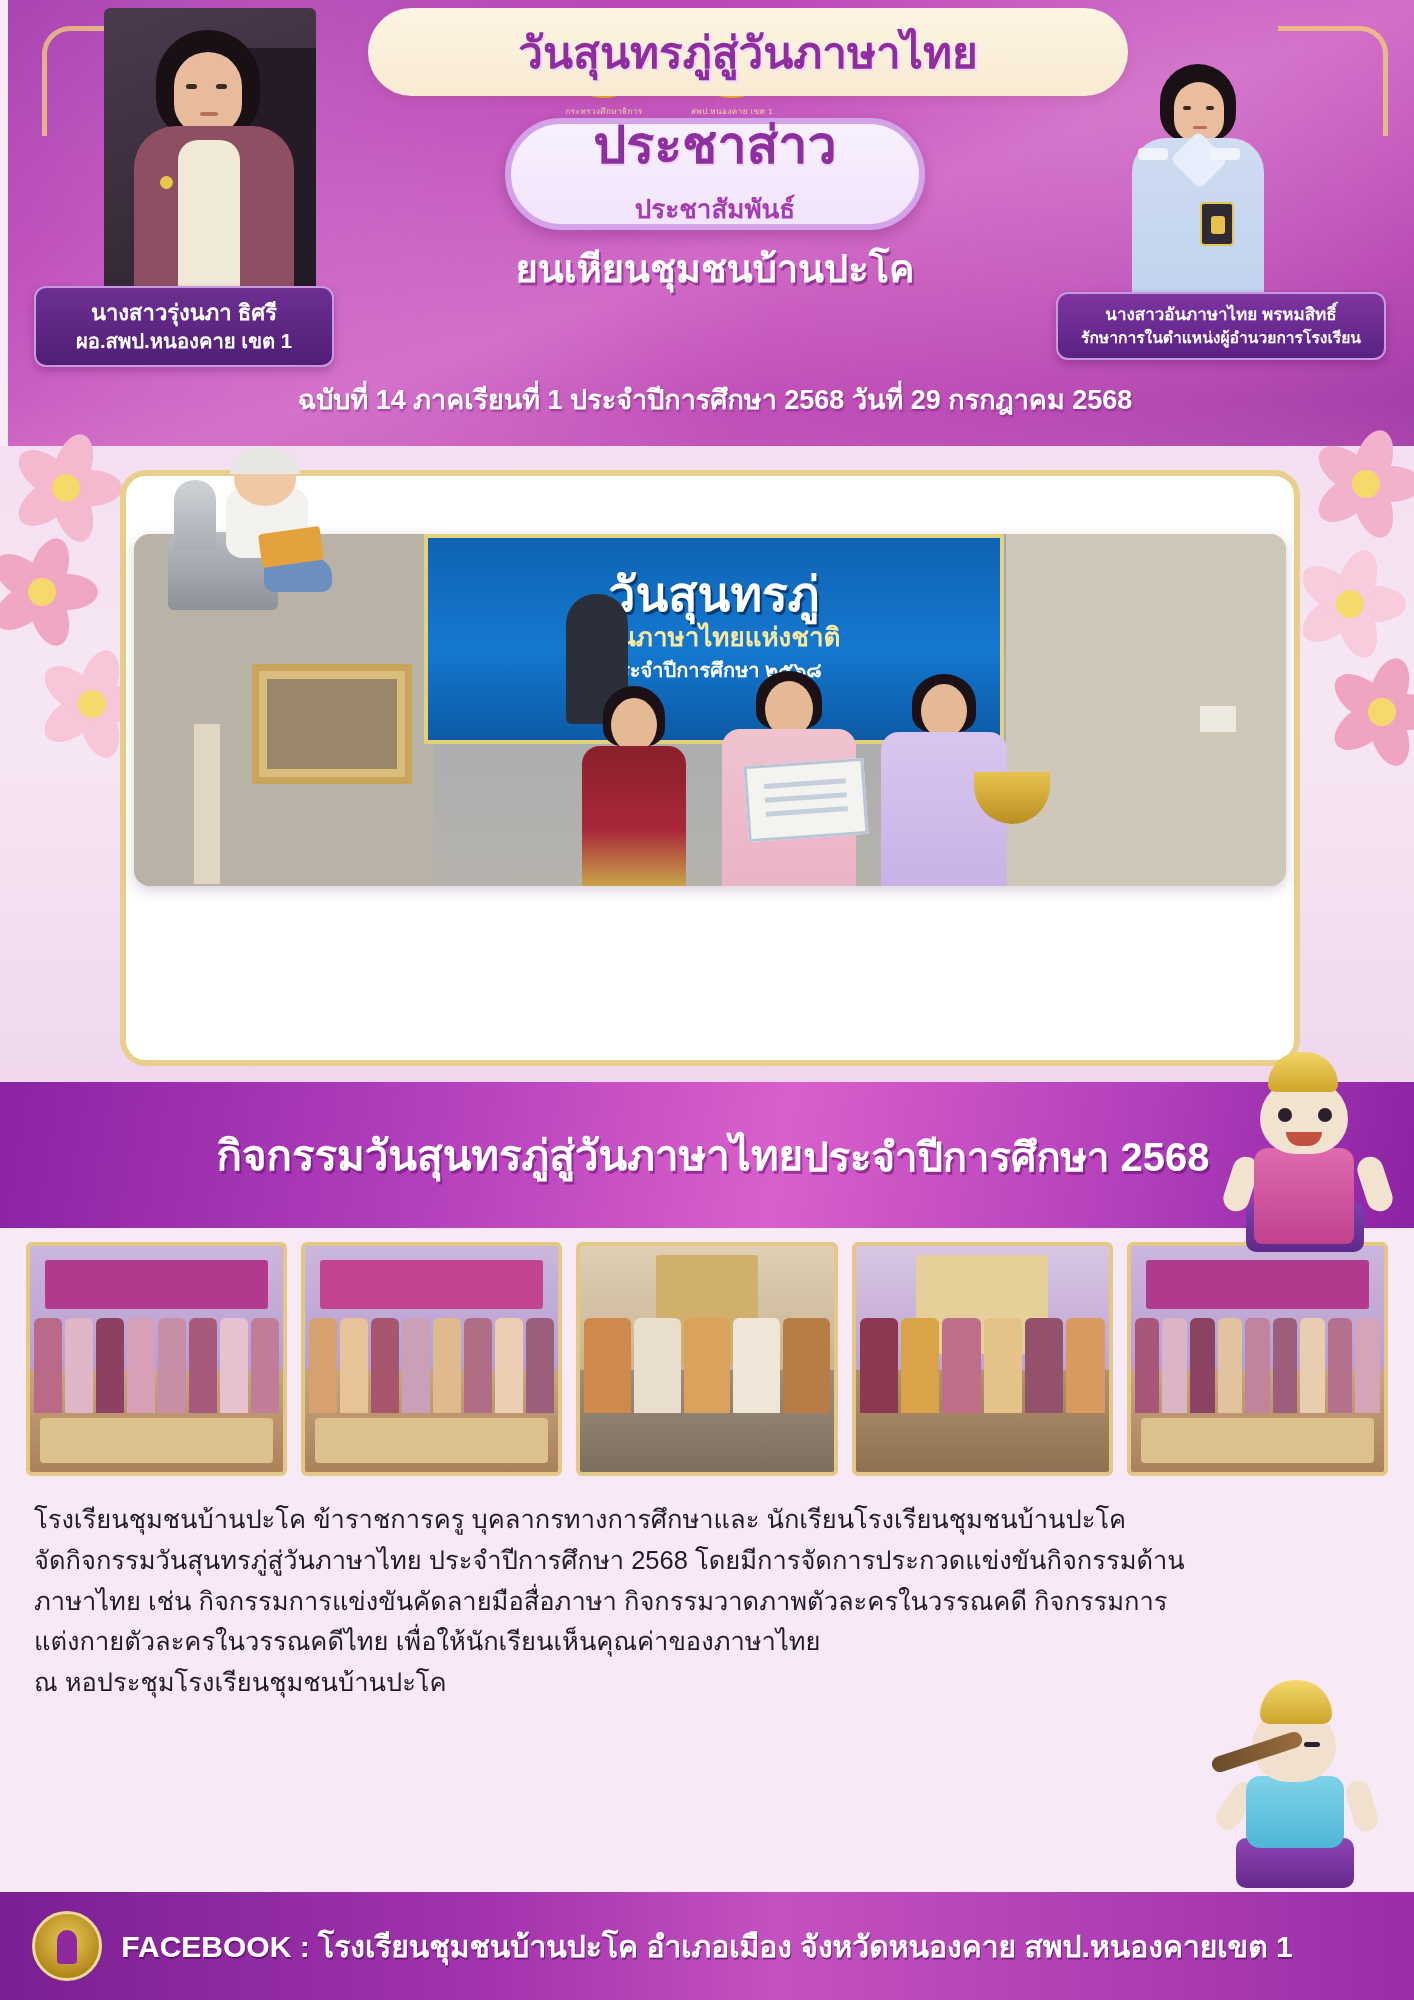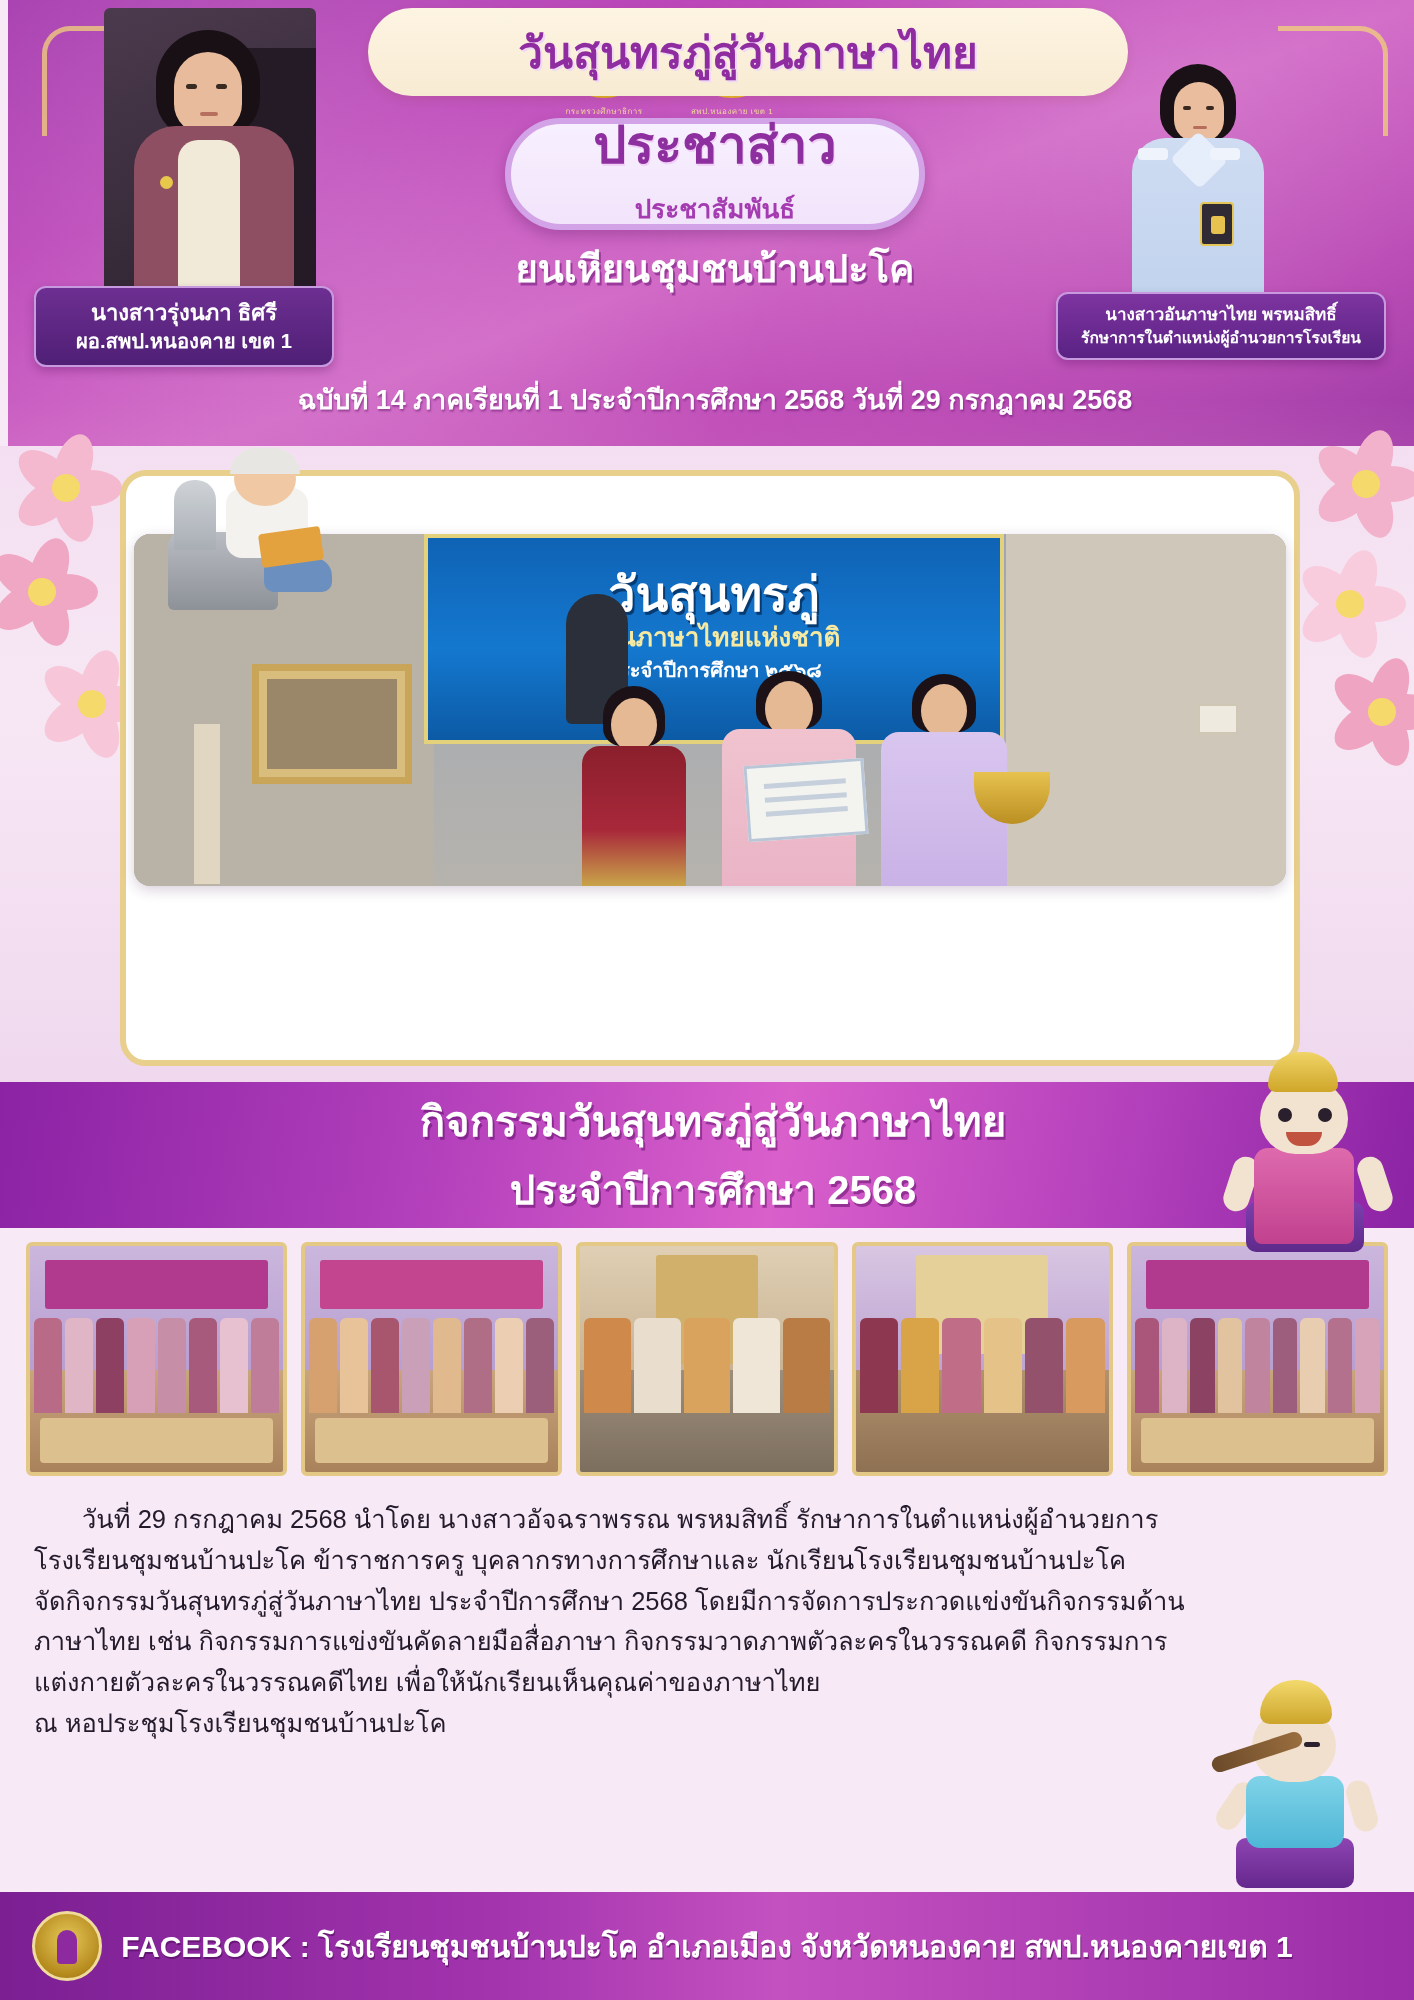--- a/index.html
+++ b/index.html
@@ -241,21 +241,21 @@
   .p3 .p-body{ top:58px; width:126px;height:154px; background: linear-gradient(180deg,#d9c6ef 0%, #c9b2e6 100%);}
   .cert { position:absolute; left: 612px; top: 228px; width: 120px; height: 76px; background:#f3f4ef; border:3px solid #b9c6d8; transform: rotate(-4deg);}
   .cert i { position:absolute; left:16px; right:16px; height:5px; background:#c6cfdc; display:block;}
   .cert i:nth-child(1){top:16px;} .cert i:nth-child(2){top:30px;} .cert i:nth-child(3){top:44px;}
   .bowl { position:absolute; left: 840px; top: 238px; width: 76px; height: 52px; background: linear-gradient(180deg,#e7c24f 0%, #bb8f22 100%); border-radius: 0 0 40px 40px;}
 
   
   .act-band {
     position:absolute; left:0; top: 1082px; width: 1414px; height: 146px;
     background: linear-gradient(100deg,#8b23a4 0%, #b23fbb 30%, #d95fcb 55%, #b23fbb 80%, #8b23a4 100%);
-    display:flex; flex-direction:column; align-items:center; justify-content:center;padding-left:12px;
+    display:flex; flex-direction:row; align-items:center; justify-content:center;padding-left:12px;
   }
   .act-l1 { font-size: 42px; font-weight:700; color:#ffffff; text-shadow: 2px 3px 0 rgba(90,10,100,.5);}
   .act-l2 { font-size: 40px; font-weight:700; color:#ffffff; margin-top:4px; text-shadow: 2px 3px 0 rgba(90,10,100,.5);}
 
   
   .strip { position:absolute; left: 26px; top: 1242px; width: 1362px; height: 234px; display:flex; gap: 14px;}
   .thumb { flex:1; border: 4px solid #e4c986; border-radius: 6px; overflow:hidden; position:relative; background:#cbbfd4;}
   .th-wall { position:absolute; left:0; top:0; width:100%; height:55%; background: linear-gradient(180deg,#cbb6dd 0%, #b79fd0 100%);}
   .th-banner { position:absolute; left:6%; top:6%; width:88%; height:22%; background:#b23a8e; border-radius:3px;}
   .th-floor { position:absolute; left:0; bottom:0; width:100%; height:45%; background: linear-gradient(180deg,#c9a57d 0%, #a9825b 100%);}
@@ -599,21 +599,20 @@
         <span class="th-p" style="background:#e9cdb0"></span>
           <span class="th-p" style="background:#b3718d"></span>
         <span class="th-p" style="background:#d6a3b8"></span>
       </div>
       <div class="th-table"></div>
       <span class="sr-only">ภาพหมู่ครูและนักเรียนในหอประชุม</span>
     </div>
   </div>
 
   <div class="body-text">
-    <p class="indent">วันที่ 29 กรกฎาคม 2568  นำโดย นางสาวอัจฉราพรรณ พรหมสิทธิ์ รักษาการในตำแหน่งผู้อำนวยการ</p>
     <p>โรงเรียนชุมชนบ้านปะโค ข้าราชการครู บุคลากรทางการศึกษาและ นักเรียนโรงเรียนชุมชนบ้านปะโค</p>
     <p>จัดกิจกรรมวันสุนทรภู่สู่วันภาษาไทย ประจำปีการศึกษา 2568 โดยมีการจัดการประกวดแข่งขันกิจกรรมด้าน</p>
     <p>ภาษาไทย เช่น กิจกรรมการแข่งขันคัดลายมือสื่อภาษา กิจกรรมวาดภาพตัวละครในวรรณคดี กิจกรรมการ</p>
     <p>แต่งกายตัวละครในวรรณคดีไทย เพื่อให้นักเรียนเห็นคุณค่าของภาษาไทย</p>
     <p>ณ หอประชุมโรงเรียนชุมชนบ้านปะโค</p>
   </div>
 
   <div class="mascot mascot-flute">
     <div class="mf-arm l"></div>
     <div class="mf-arm r"></div>

